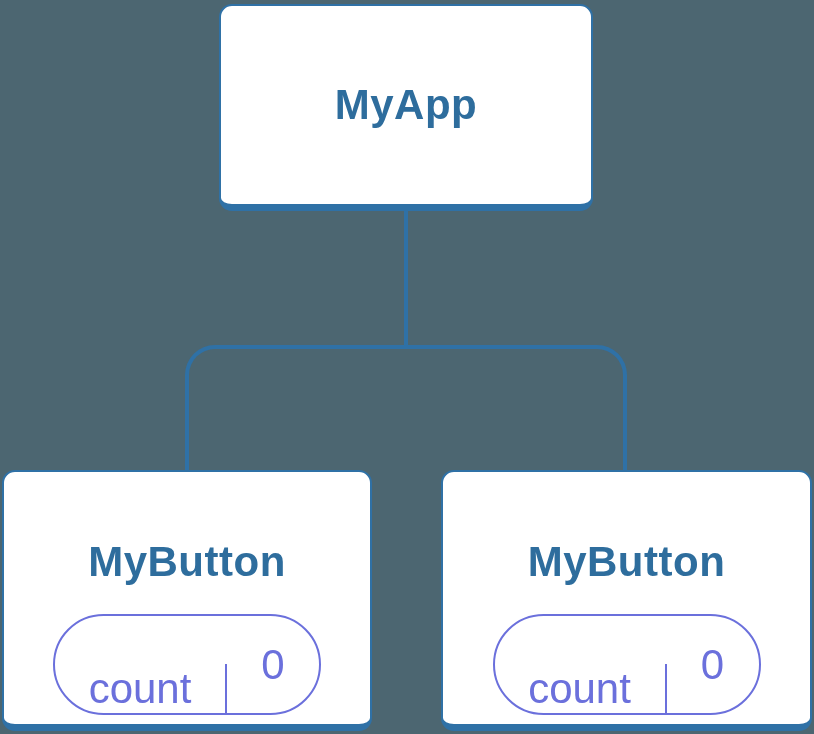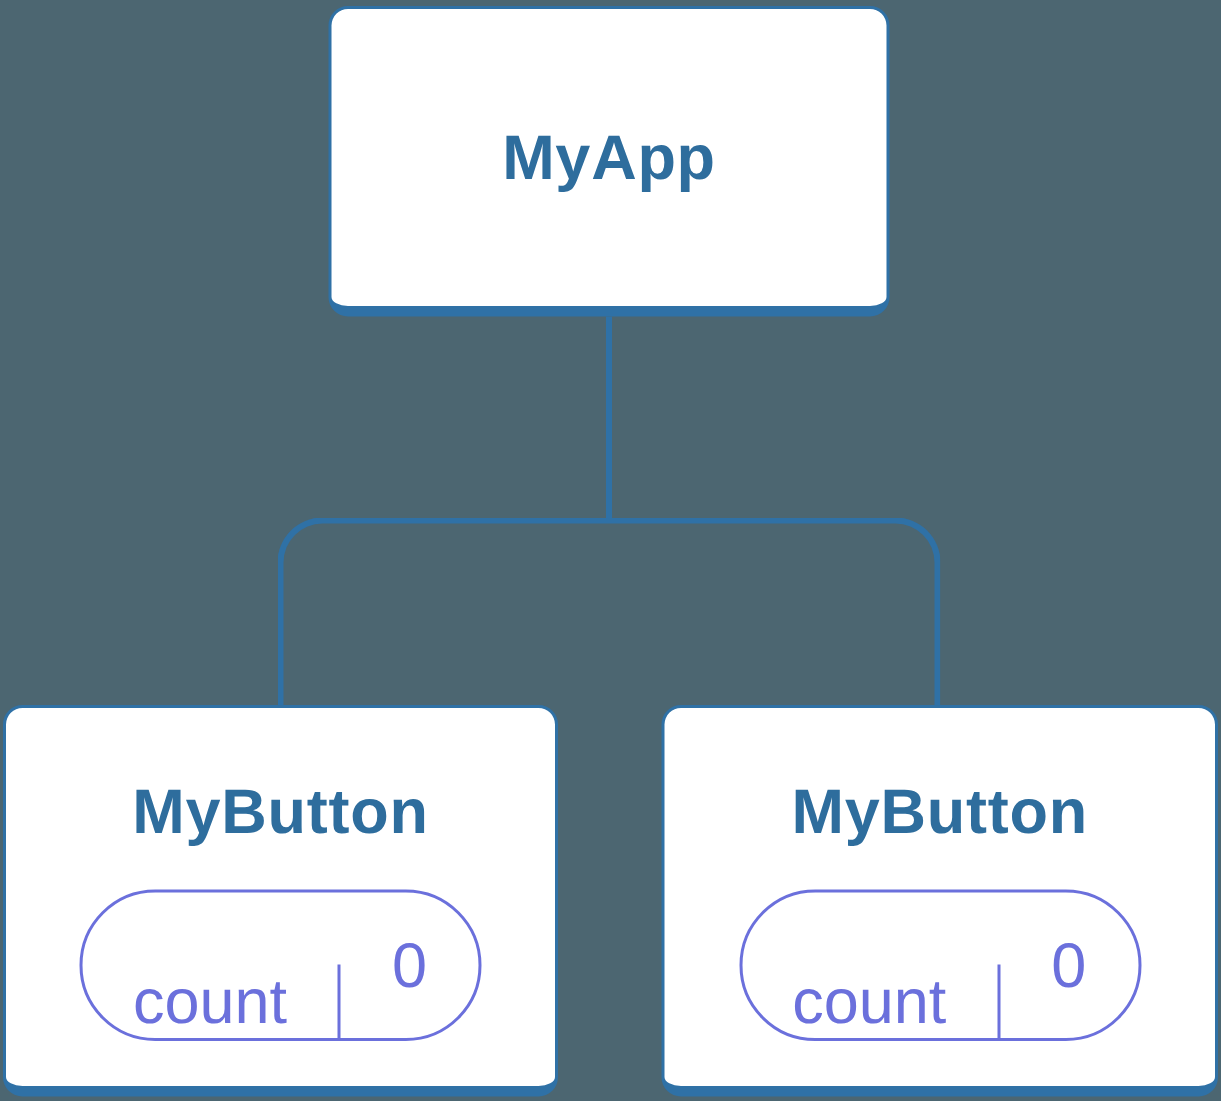--- a/index.html
+++ b/index.html
@@ -27,21 +27,21 @@
     display:flex;
     flex-direction:column;
     align-items:center;
   }
   .root-card{
     left:219px;top:4px;width:374px;height:207px;
     justify-content:center;
   }
   .child-card{
     top:470px;width:370px;height:261px;
-    padding-top:43px;
+    padding-top:64px;
   }
   .child-left{left:2px;}
   .child-right{left:441px;width:371px;}
   .card-title{
     color:var(--title);
     font-size:42px;
     font-weight:600;
     letter-spacing:0.5px;
     line-height:52px;
     white-space:nowrap;

